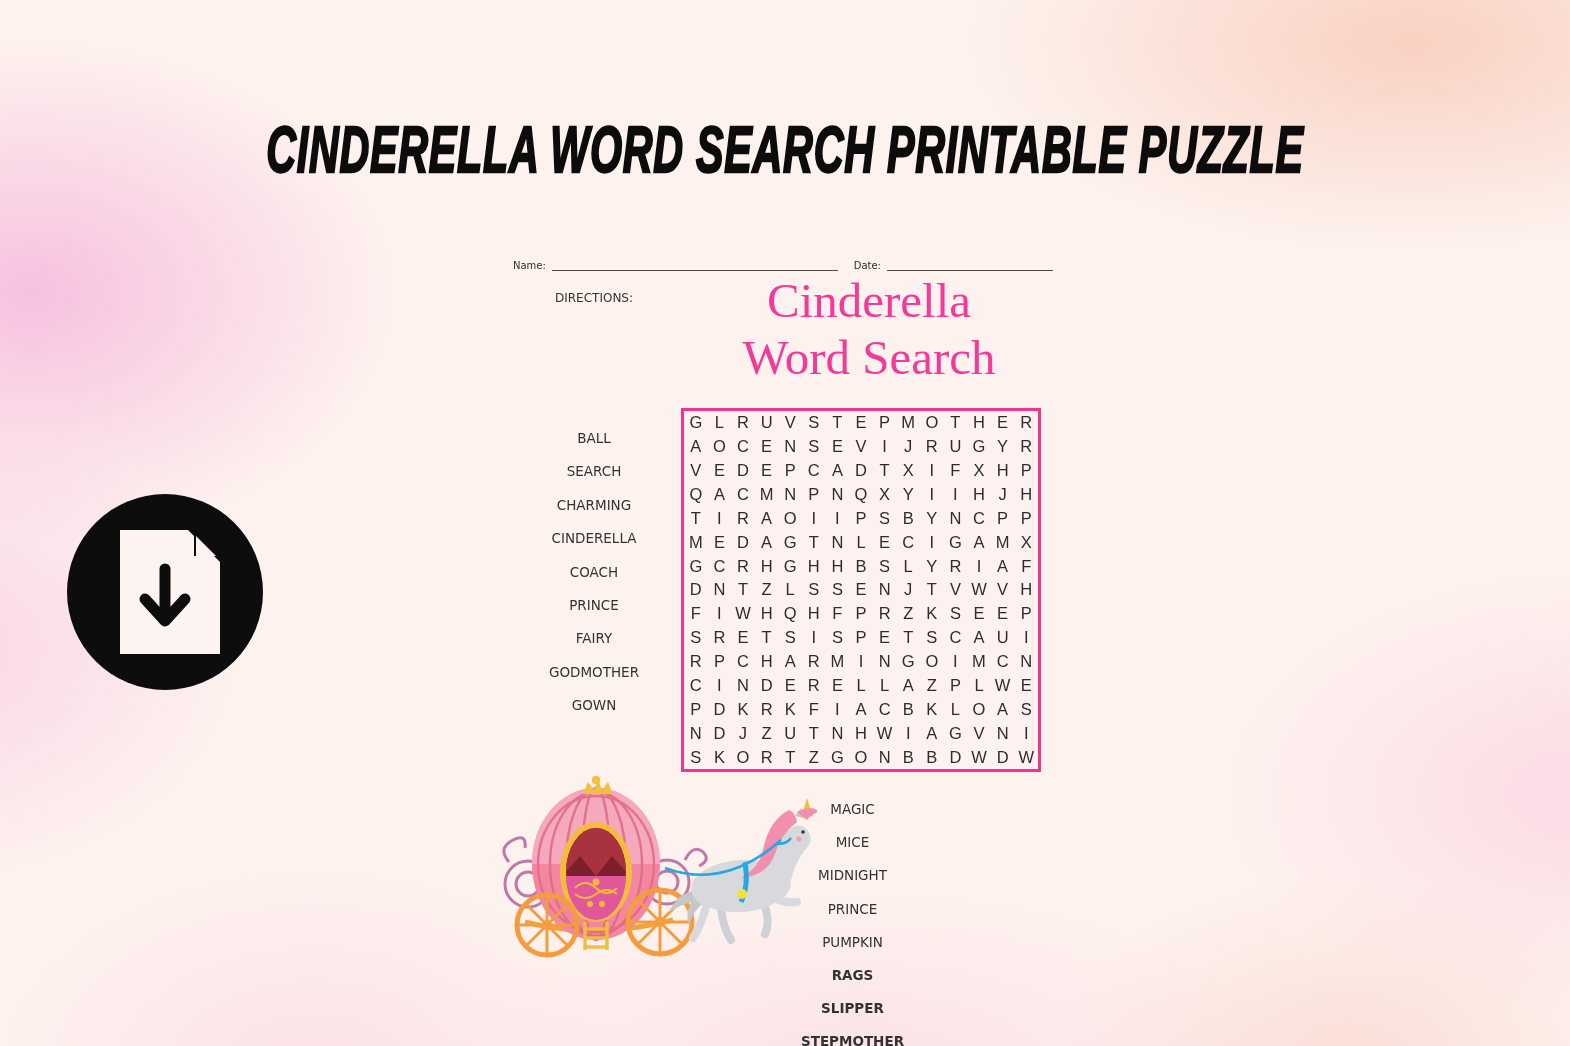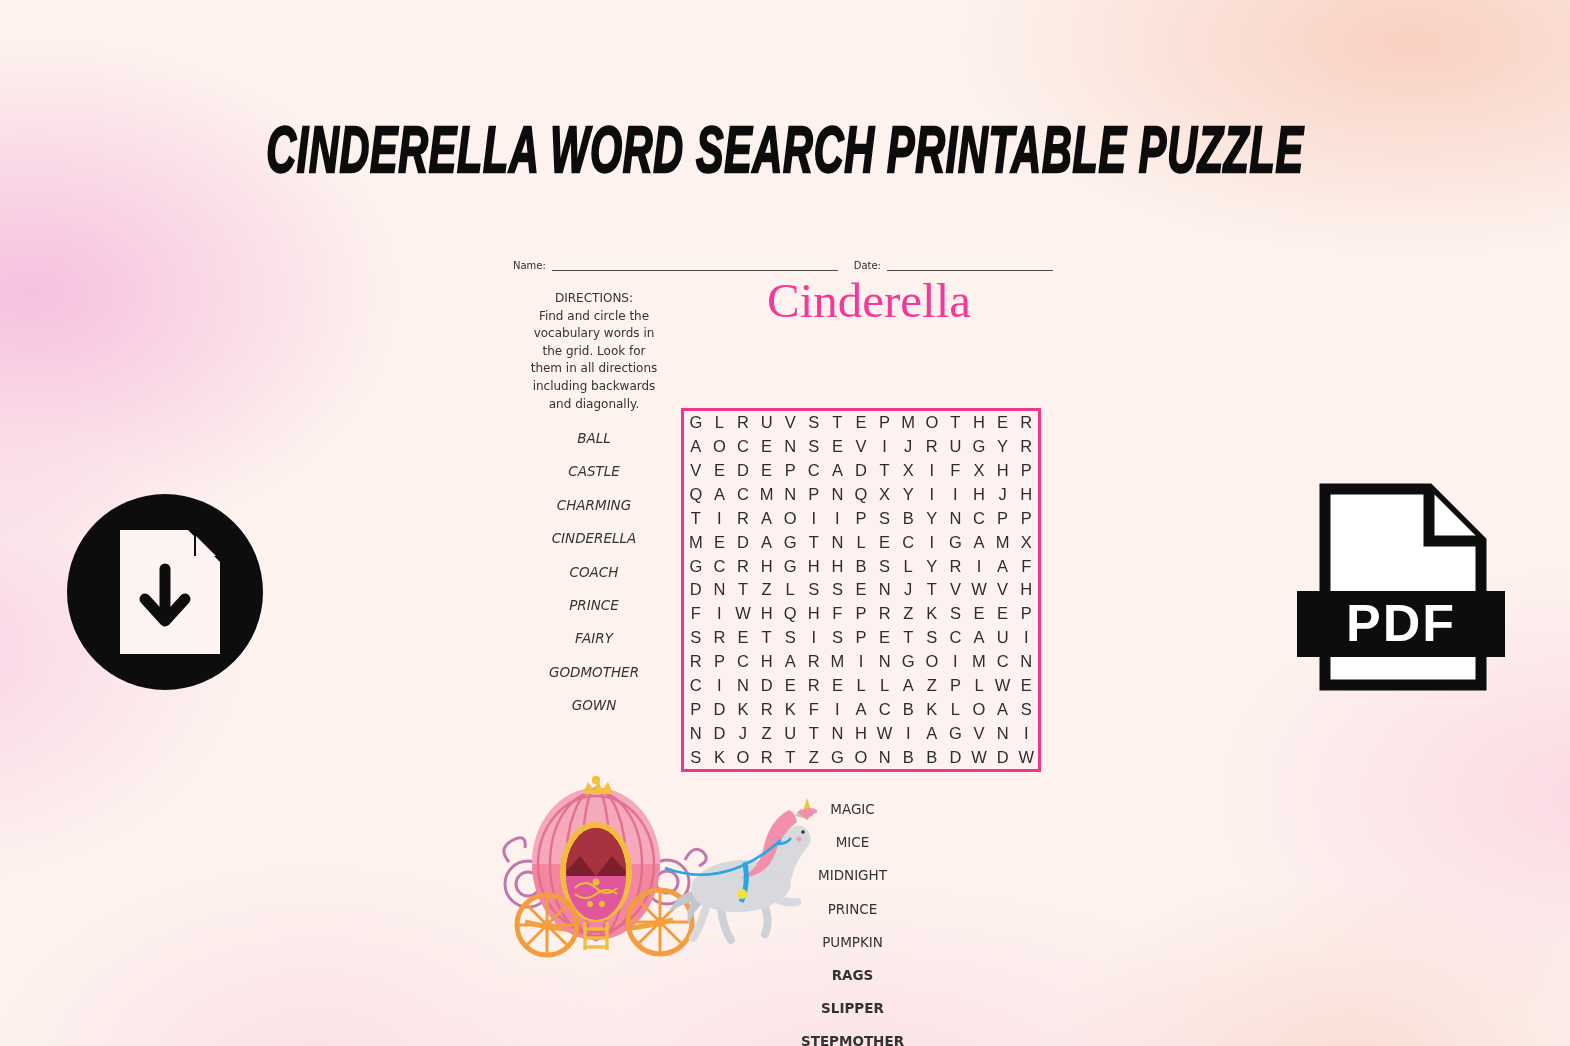--- a/index.html
+++ b/index.html
@@ -53,21 +53,21 @@
   }
   .directions .dir-head{margin-bottom:0;}
   .ws-title{
     position:absolute;left:178px;top:22px;width:372px;
     text-align:center;
     font-family:"Liberation Serif",serif;
     color:#f43a99;line-height:57px;font-size:49px;
   }
   .word-list-left{
     position:absolute;left:0;top:172px;width:178px;
-    text-align:center;font-size:13.5px;color:#333;font-style:italic;
+    text-align:center;font-size:13.5px;color:#333;
   }
   .word-list-left .wl-item{height:33.4px;line-height:33.4px;}
   .grid-box{
     position:absolute;left:176px;top:158px;
     width:360px;height:364px;box-sizing:border-box;
     border:3px solid #f0368c;
     background:rgba(253,242,242,0.55);
     display:grid;
     grid-template-columns:repeat(15,1fr);
     grid-auto-rows:1fr;
@@ -101,57 +101,42 @@
       <path d="M55,41 h68 l32,32 v92 h-100 z" fill="#fdf4f2"></path>
       <path d="M129,41 l26,26 -26,0 z" fill="#0d0d0d"></path>
       <path d="M131,47 l20,20 -20,0 z" fill="#fdf4f2"></path>
       <g stroke="#0d0d0d" stroke-width="11" fill="none" stroke-linecap="round" stroke-linejoin="round">
         <line x1="100" y1="80" x2="100" y2="126"></line>
         <path d="M80,110 L100,132 L120,110" fill="none"></path>
       </g>
     </svg>
   </div>
 
-  <div class="pdf-wrap">
-    <svg width="208" height="212" viewBox="0 0 208 212">
-      <path d="M28,8 h104 l52,52 v144 h-156 z" fill="#ffffff" stroke="#0d0d0d" stroke-width="11"></path>
-      <path d="M132,8 v52 h52" fill="#ffffff" stroke="#0d0d0d" stroke-width="11" stroke-linejoin="miter"></path>
-      <rect x="0" y="110" width="208" height="66" fill="#0d0d0d"></rect>
-      <text class="pdf-band-text" x="104" y="160" text-anchor="middle" font-size="52" fill="#ffffff" letter-spacing="2">PDF</text>
-    </svg>
-  </div>
 
   <div class="worksheet">
 
     <div class="name-date-row">
       <span class="nd-label">Name:</span>
       <span class="nd-line name"></span>
       <span class="nd-label">Date:</span>
       <span class="nd-line date"></span>
     </div>
 
     <div class="directions">
       <div class="dir-head">DIRECTIONS:</div>
-      <div>
-          <div class="dir-line">Find and circle the</div>
-          <div class="dir-line">vocabulary words in</div>
-          <div class="dir-line">the grid.  Look for</div>
-          <div class="dir-line">them in all directions</div>
-          <div class="dir-line">including backwards</div>
-          <div class="dir-line">and diagonally.</div>
-        </div>
     </div>
 
     <div class="ws-title">
       <div>Cinderella</div>
+      <div>Word Search</div>
     </div>
 
     <div class="word-list-left">
         <div class="wl-item">BALL</div>
-        <div class="wl-item">CASTLE</div>
+        <div class="wl-item">SEARCH</div>
         <div class="wl-item">CHARMING</div>
         <div class="wl-item">CINDERELLA</div>
         <div class="wl-item">COACH</div>
         <div class="wl-item">PRINCE</div>
         <div class="wl-item">FAIRY</div>
         <div class="wl-item">GODMOTHER</div>
         <div class="wl-item">GOWN</div>
       </div>
 
     <div class="grid-box">

